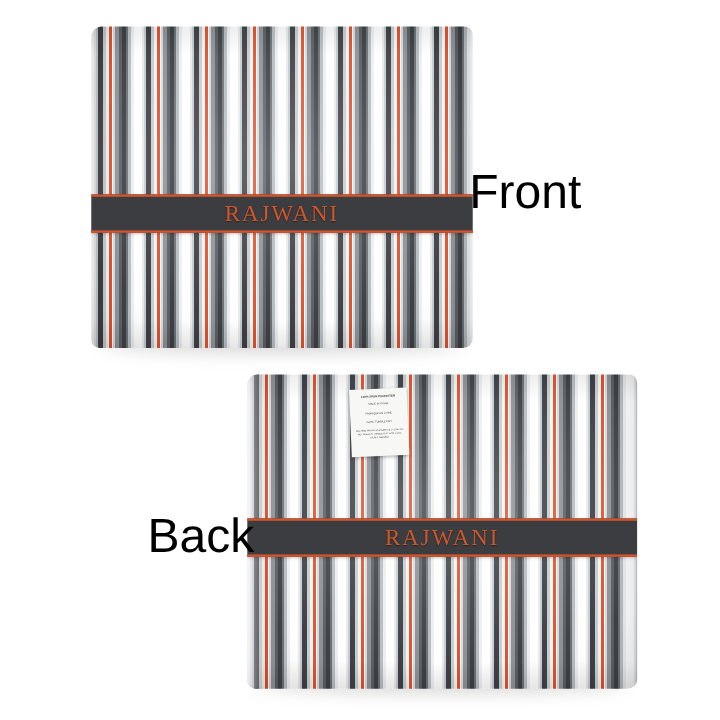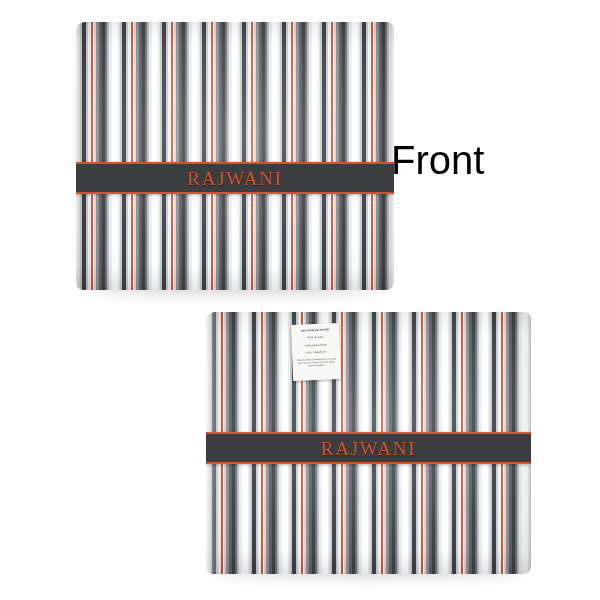--- a/index.html
+++ b/index.html
@@ -217,14 +217,15 @@
       <div class="lbl-line">FABRIQUE EN CHINE</div>
       <div class="lbl-line">CARE: TUMBLE DRY</div>
       <div class="lbl-line lbl-fine">MACHINE WASH COLD GENTLE CYCLE. DO NOT BLEACH. TUMBLE DRY LOW. COOL IRON IF NEEDED.</div>
     </div>
 
     <div class="band">
       <span class="band-text">RAJWANI</span>
     </div>
   </div>
 
+  <div class="caption" id="caption-back">Back</div>
 
 </div>
 
 </body></html>

